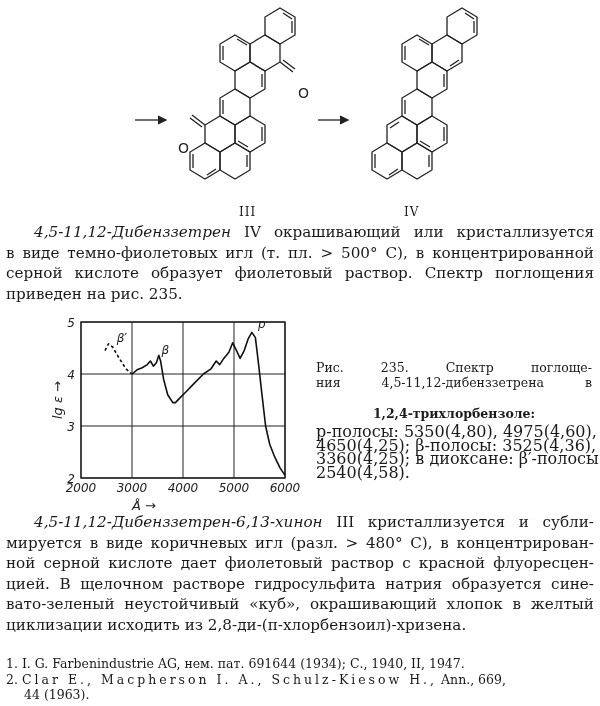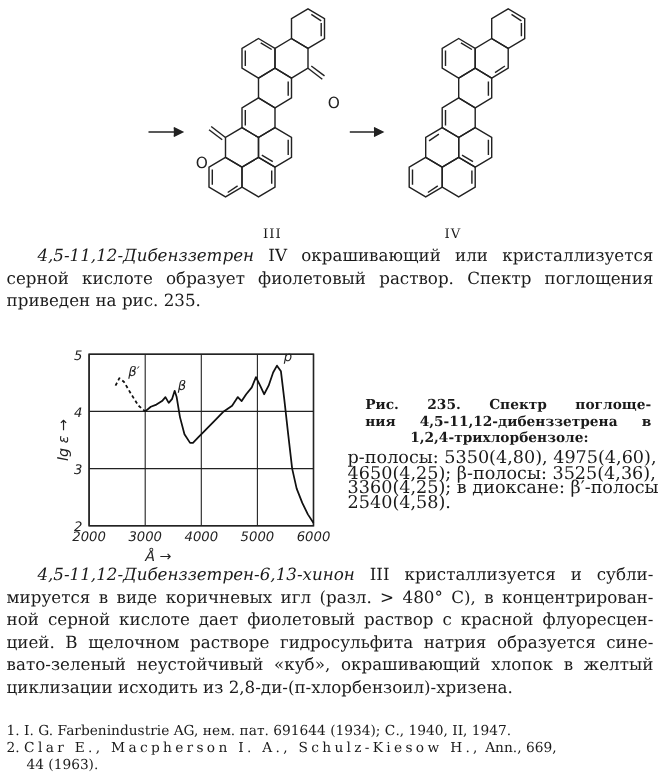--- a/index.html
+++ b/index.html
@@ -6,22 +6,22 @@
   body { width:600px; height:706px; position:relative; overflow:hidden;
          font-family:"DejaVu Serif", serif; color:#1a1a1a; }
   .abs { position:absolute; }
   .para { position:absolute; left:6px; width:588px; font-size:15.2px; line-height:20.5px;
           text-align:justify; }
   .para .line { display:block; white-space:nowrap; text-align:justify; text-align-last:justify; }
   .para .line.last { text-align-last:left; }
   .it { font-style:italic; }
   .struct-label { position:absolute; font-size:12px; letter-spacing:1px; }
   .caption { position:absolute; left:316px; width:276px; font-size:12.5px; line-height:15px; }
-  .caption .cap-head { display:block; white-space:nowrap; text-align:justify; text-align-last:justify; font-weight:bold;margin-left:16px; }
-  .caption .cap-center { display:block; text-align:center; font-weight:bold; }
+  .caption .cap-head { display:block; white-space:nowrap; text-align:justify; text-align-last:justify; font-weight:normal; }
+  .caption .cap-center { display:block; text-align:center; font-weight:bold;margin-top:16px; }
   .caption .cap-data { display:block; text-align:left; font-size:16px; line-height:13.5px; white-space:nowrap; }
   .refs { position:absolute; left:6px; width:588px; font-size:12.5px; line-height:15.5px; }
   .refs .ref { display:block; white-space:nowrap; }
   .refs .indent { padding-left:18px; }
   .spaced { letter-spacing:3px; }
   svg text { font-family:"DejaVu Sans", sans-serif; }
 </style>
 </head>
 <body>
 
@@ -100,20 +100,21 @@
       <polygon points="235,143 250,152 250,170 235,179 220,170 220,152"></polygon>
       <line x1="247" y1="155" x2="247" y2="167"></line>
     </g>
   </svg>
 </div>
 <div class="struct-label" style="left:239px;top:205px;">III</div>
 <div class="struct-label" style="left:404px;top:205px;text-align:right;">IV</div>
 
 <div class="para" style="top:222px;">
   <span class="line" style="text-indent:28px;"><span class="it">4,5-11,12-Дибенззетрен</span><span> IV окрашивающий или кристаллизуется</span></span>
+  <span class="line">в виде темно-фиолетовых игл (т. пл. &gt; 500° С), в концентрированной</span>
   <span class="line">серной кислоте образует фиолетовый раствор. Спектр поглощения</span>
   <span class="line last">приведен на рис. 235.</span>
 </div>
 
 <div class="abs" style="left:0;top:300px;width:310px;height:215px;">
   <svg id="chart-svg" width="310" height="215" viewBox="0 0 310 215">
       <line x1="81" y1="22" x2="81" y2="178" stroke="#222" stroke-width="1"></line>
       <text x="81" y="192" font-size="12" font-style="italic" text-anchor="middle" fill="#222">2000</text>
       <line x1="132" y1="22" x2="132" y2="178" stroke="#222" stroke-width="1"></line>
       <text x="132" y="192" font-size="12" font-style="italic" text-anchor="middle" fill="#222">3000</text>

